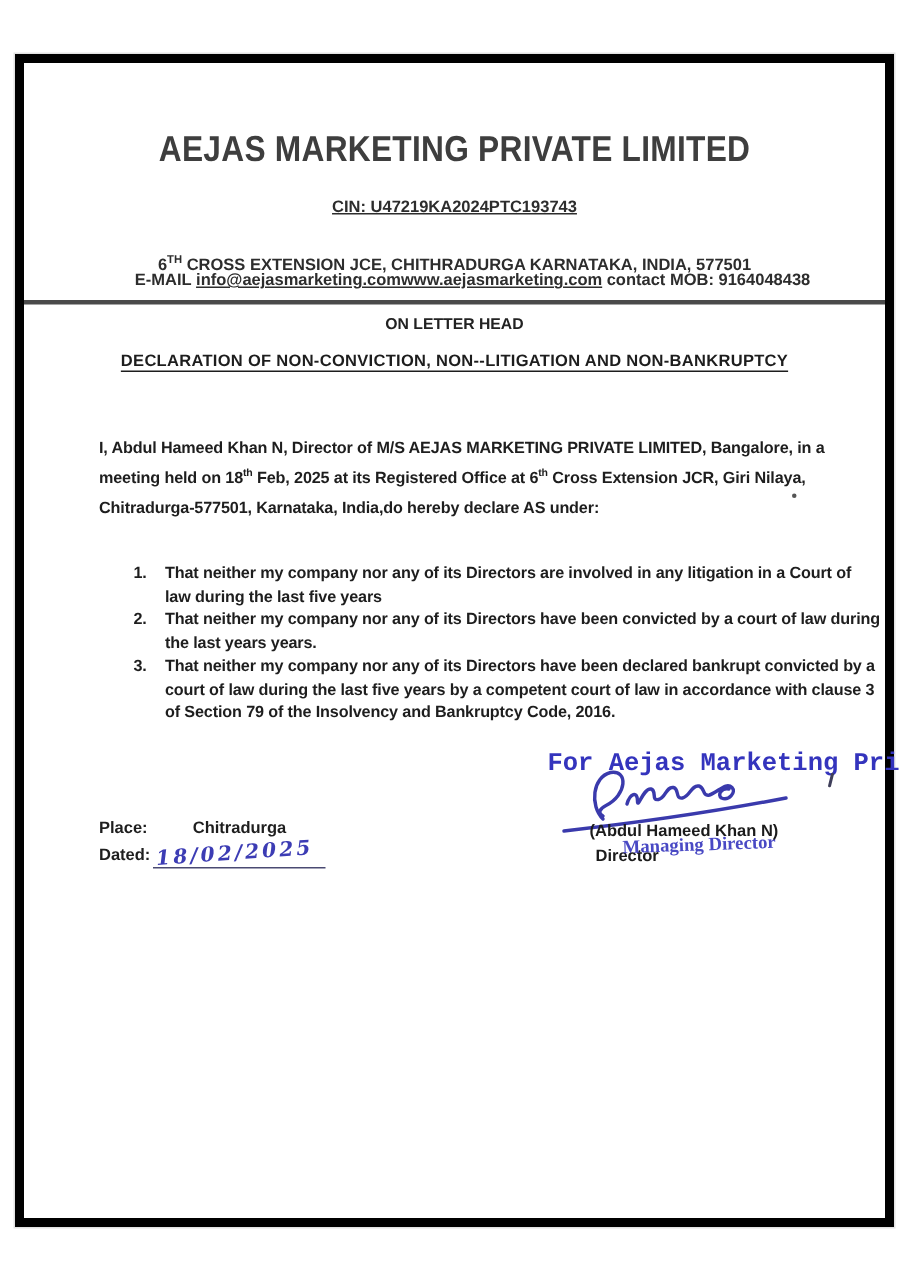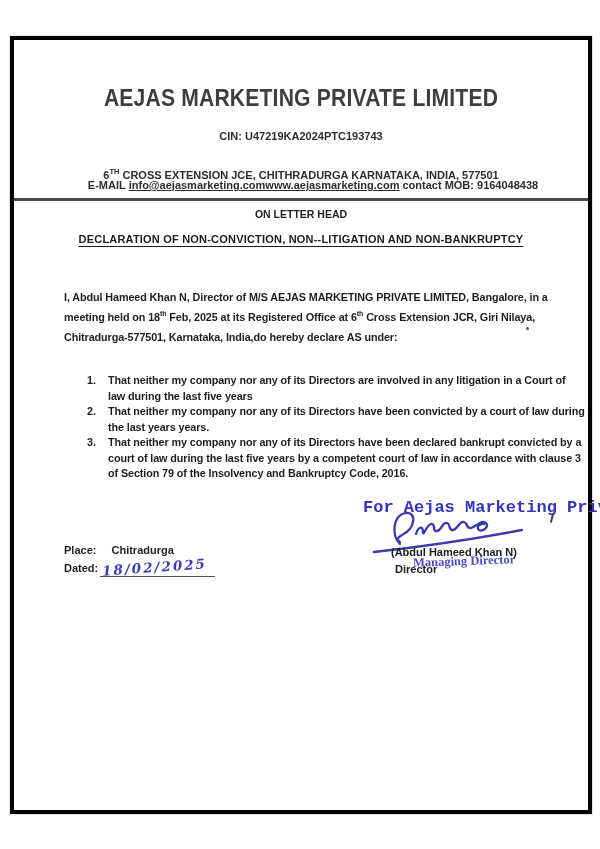--- a/index.html
+++ b/index.html
@@ -3,28 +3,28 @@
 <meta charset="utf-8">
 <style>
   html,body{margin:0;padding:0;}
   body{
     width:600px;height:849px;background:#ffffff;position:relative;
     font-family:"Liberation Sans", sans-serif;font-weight:700;color:#222;
     -webkit-font-smoothing:antialiased;
   }
   .frame{
     position:absolute;left:10px;top:36px;width:574px;height:770px;
-    border:4px solid #000000;box-shadow:0 0 0 1px #e3e3e3;background:#fff;
+    border:6px solid #000000;box-shadow:0 0 0 1px #e3e3e3;background:#fff;
   }
   .center-line{position:absolute;left:0;width:100%;text-align:center;white-space:nowrap;}
   .company-title{
     top:44px;font-size:24px;color:#3e3e3e;letter-spacing:0.2px;
     transform:scaleX(.88);transform-origin:center;
   }
-  .cin-line{top:90px;font-size:11px;color:#2d2d2d;}
+  .cin-line{top:90px;font-size:11px;color:#2d2d2d;text-decoration:underline;}
   .addr-line{top:113px;font-size:11px;color:#2d2d2d;margin-top:16px;}
   .email-line{top:139px;font-size:11px;color:#2d2d2d;margin-left:12px;}
   .email-link{text-decoration:underline;text-decoration-thickness:1.2px;margin:0 3px;}
   .hdr-sup{font-size:7.5px;vertical-align:super;line-height:0;}
   .rule{position:absolute;left:0;top:158px;width:100%;height:2.5px;background:#4a4a4a;}
   .letterhead-note{top:168px;font-size:10.5px;color:#222;}
   .decl-title{
     top:193px;font-size:11px;letter-spacing:0.2px;color:#1d1d1d;
     text-decoration:underline;text-decoration-thickness:1.4px;text-underline-offset:3px;text-align:center;
   }
@@ -42,21 +42,21 @@
   }
   .sig-svg{position:absolute;left:356px;top:467px;}
   .sig-name{position:absolute;left:377px;top:506px;font-size:11px;color:#1b1b1b;white-space:nowrap;z-index:2;}
   .stamp-role{
     position:absolute;left:399px;top:514px;white-space:nowrap;z-index:1;
     font-family:"Liberation Serif", serif;font-size:12.5px;font-weight:700;color:#3a3ac0;
     transform:rotate(-2deg);opacity:.92;
   }
   .sig-director{position:absolute;left:381px;top:523px;font-size:11px;color:#1b1b1b;white-space:nowrap;}
   .place-line{position:absolute;left:50px;top:504px;font-size:11px;color:#1e1e1e;white-space:nowrap;}
-  .place-line .val{margin-left:12px;}
+  .place-line .val{margin-left:27px;}
   .dated-line{position:absolute;left:50px;top:519px;font-size:11px;color:#1e1e1e;white-space:nowrap;}
   .hw-wrap{display:inline-block;border-bottom:1.6px solid #4a4a72;margin-left:2px;padding:0 8px 1px 2px;}
   .handwrite{
     display:inline-block;font-family:"DejaVu Serif", serif;font-style:italic;
     font-size:13.5px;color:#3c3cb4;letter-spacing:2px;transform:rotate(-4deg);font-weight:700;
   }
   .pen-tick{
     position:absolute;left:537px;top:473px;width:2px;height:10px;background:#3f3f5a;
     border-radius:2px;transform:rotate(14deg);
   }

